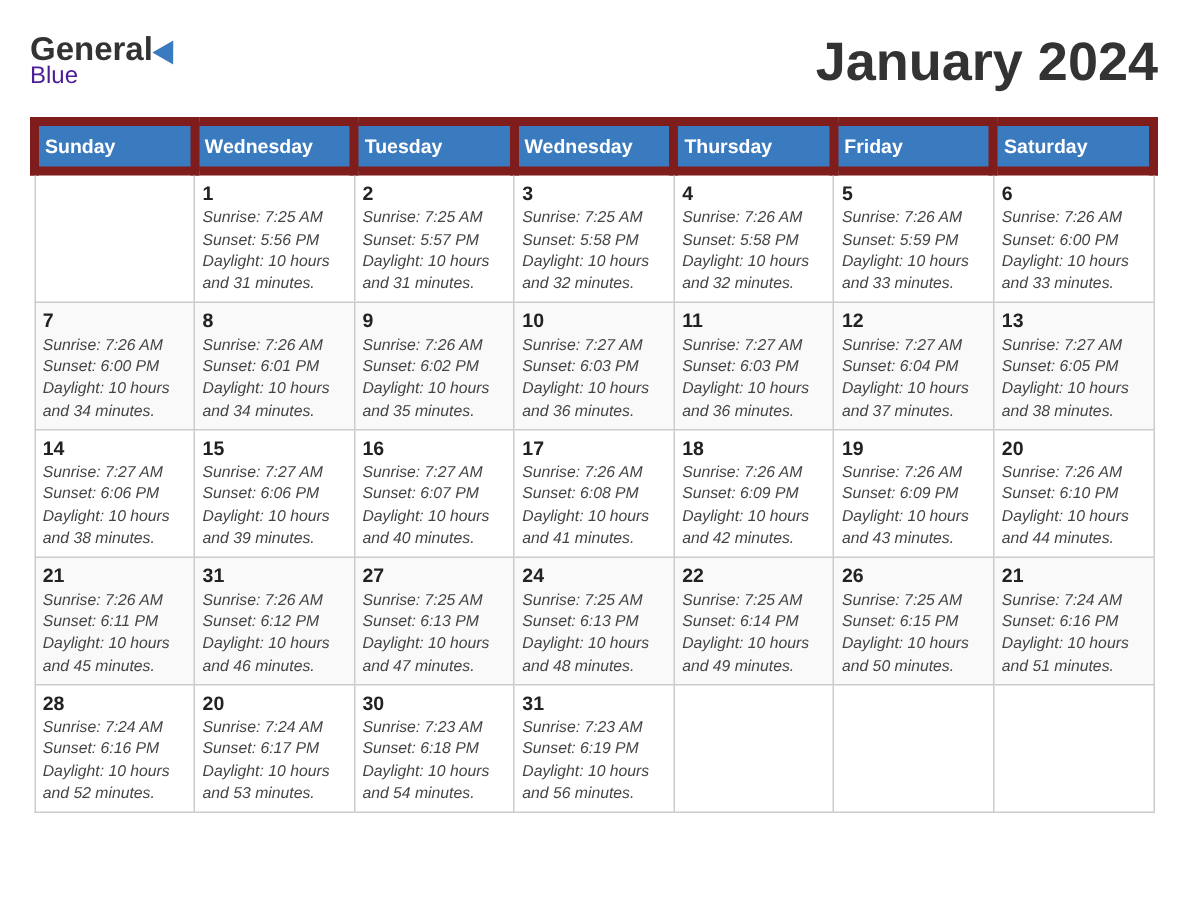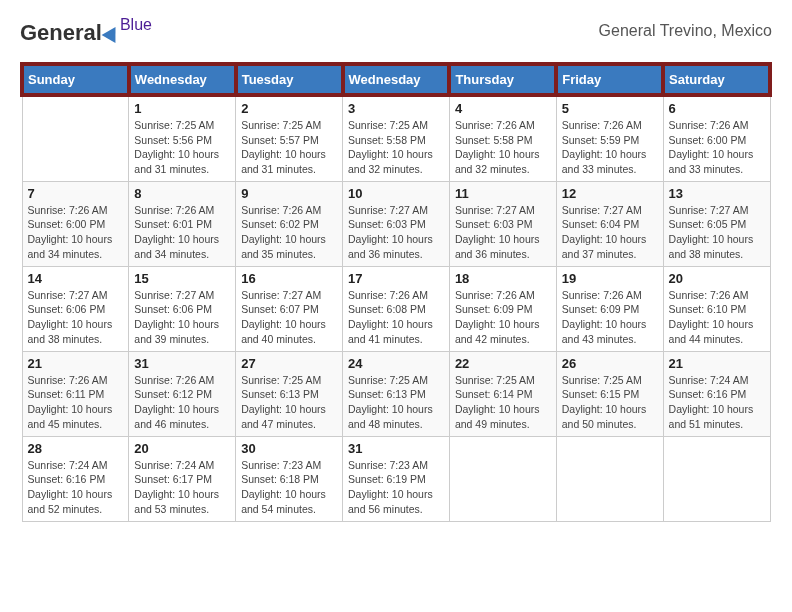--- a/index.html
+++ b/index.html
@@ -11,21 +11,21 @@
       padding: 20px 20px 10px 20px;
     }
     .header {
       display: flex;
       justify-content: space-between;
       align-items: flex-start;
       margin-bottom: 16px;
     }
     .logo {
       display: flex;
-      flex-direction: row;
+      flex-direction: column;
       align-items: flex-start;
       justify-content: flex-end;
     }
     .logo-text {
       display: flex;
       align-items: baseline;
       font-size: 22px;
       font-weight: bold;
       color: #333;
     }
@@ -60,41 +60,42 @@
       border-collapse: collapse;
       font-size: 11px;
     }
     thead tr th {
       background-color: #3a7abf;
       color: #fff;
       padding: 6px 4px;
       text-align: left;
       font-size: 13px;
       font-weight: bold;
-      border: 4px solid #7f1d1d;
+      border: 6px solid #7f1d1d;
     }
     tbody tr td {
       border: 1px solid #ccc;
       padding: 4px 5px;
       vertical-align: top;
       width: calc(100% / 7);
       min-height: 80px;
       height: 85px;
     }
     .day-number {
       font-weight: bold;
       font-size: 13px;
       color: #222;
       display: block;
       margin-bottom: 2px;
     }
     .day-info {
       color: #444;
       font-size: 10.5px;
       line-height: 1.4;
+      font-style: italic;
     }
     tbody tr:nth-child(even) td {
       background: #f9f9f9;
     }
     .empty-cell {
       background: #fff !important;
     }
   </style>
 </head>
 <body>
@@ -103,21 +104,21 @@
   <div class="logo">
     <div class="logo-text">
       <span class="logo-general">General</span>
       <span class="logo-triangle"></span>
     </div>
     <div style="margin-top:-4px;">
       <span class="logo-blue">Blue</span>
     </div>
   </div>
   <div class="title-section">
-    <div class="location-title">General Trevino, Mexico</div>
+    <div class="month-title">January 2024</div>
   </div>
 </div>
 
 <table>
   <thead>
     <tr>
     <th>Sunday</th>
         <th>Wednesday</th>
         <th>Tuesday</th>
         <th>Wednesday</th>

